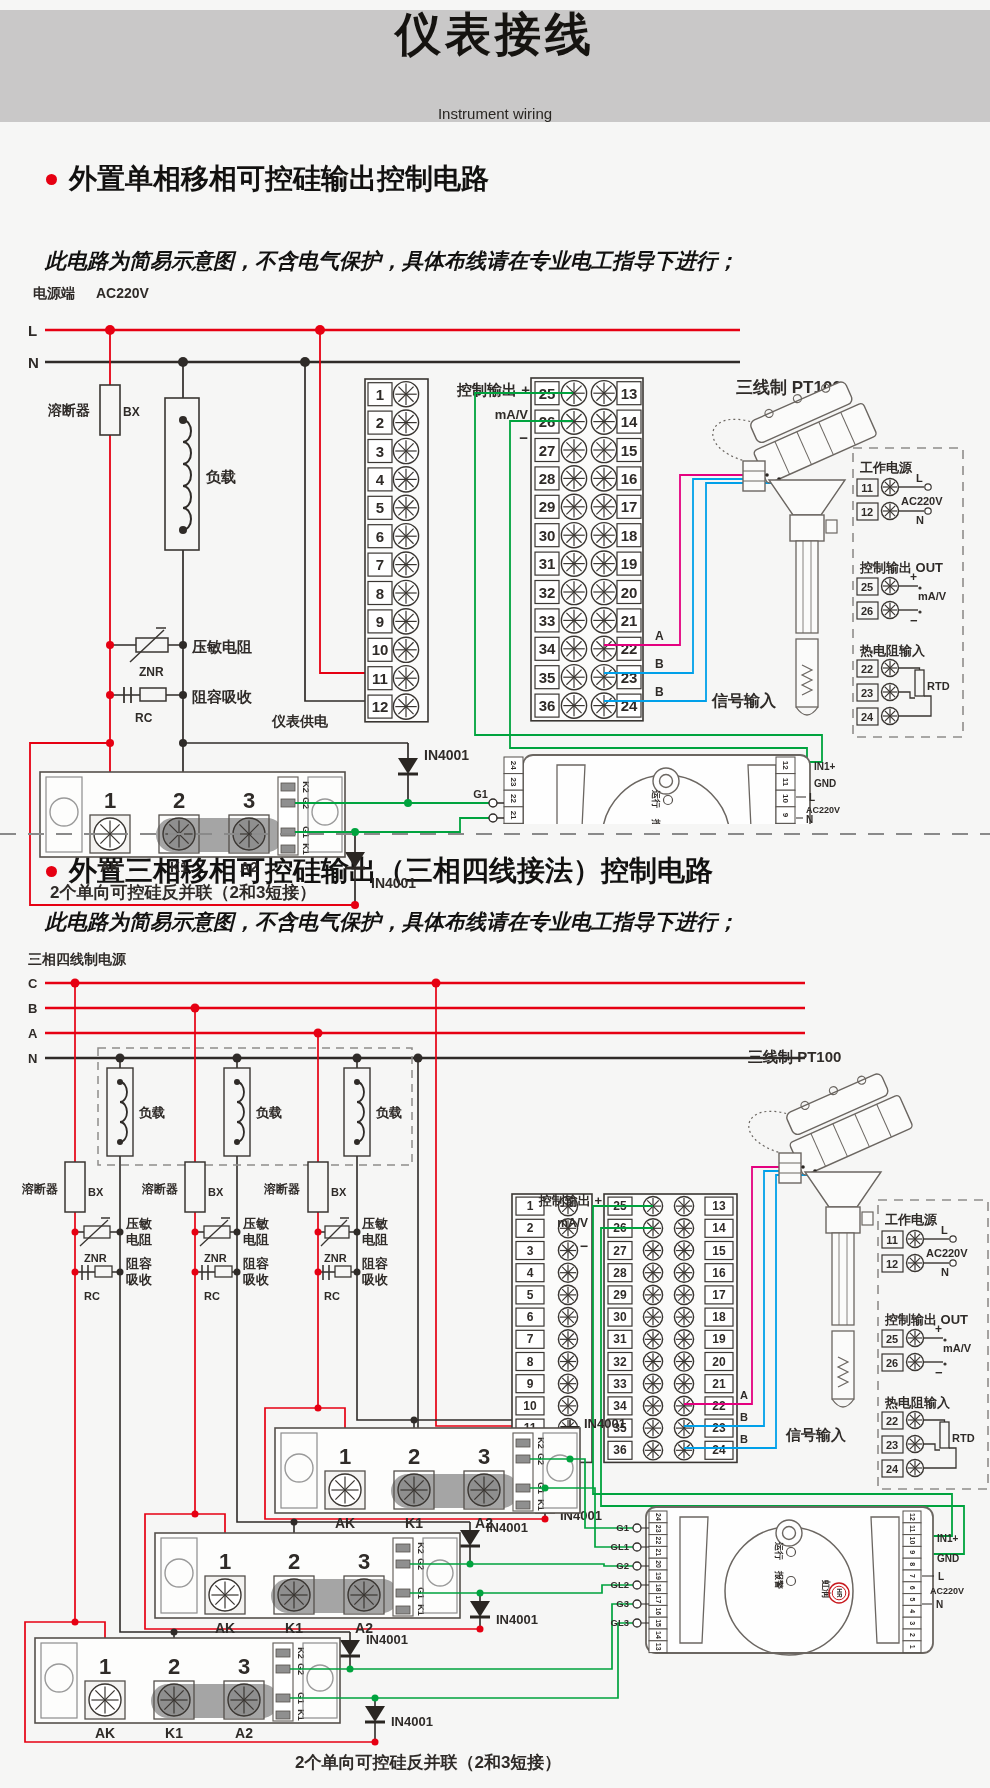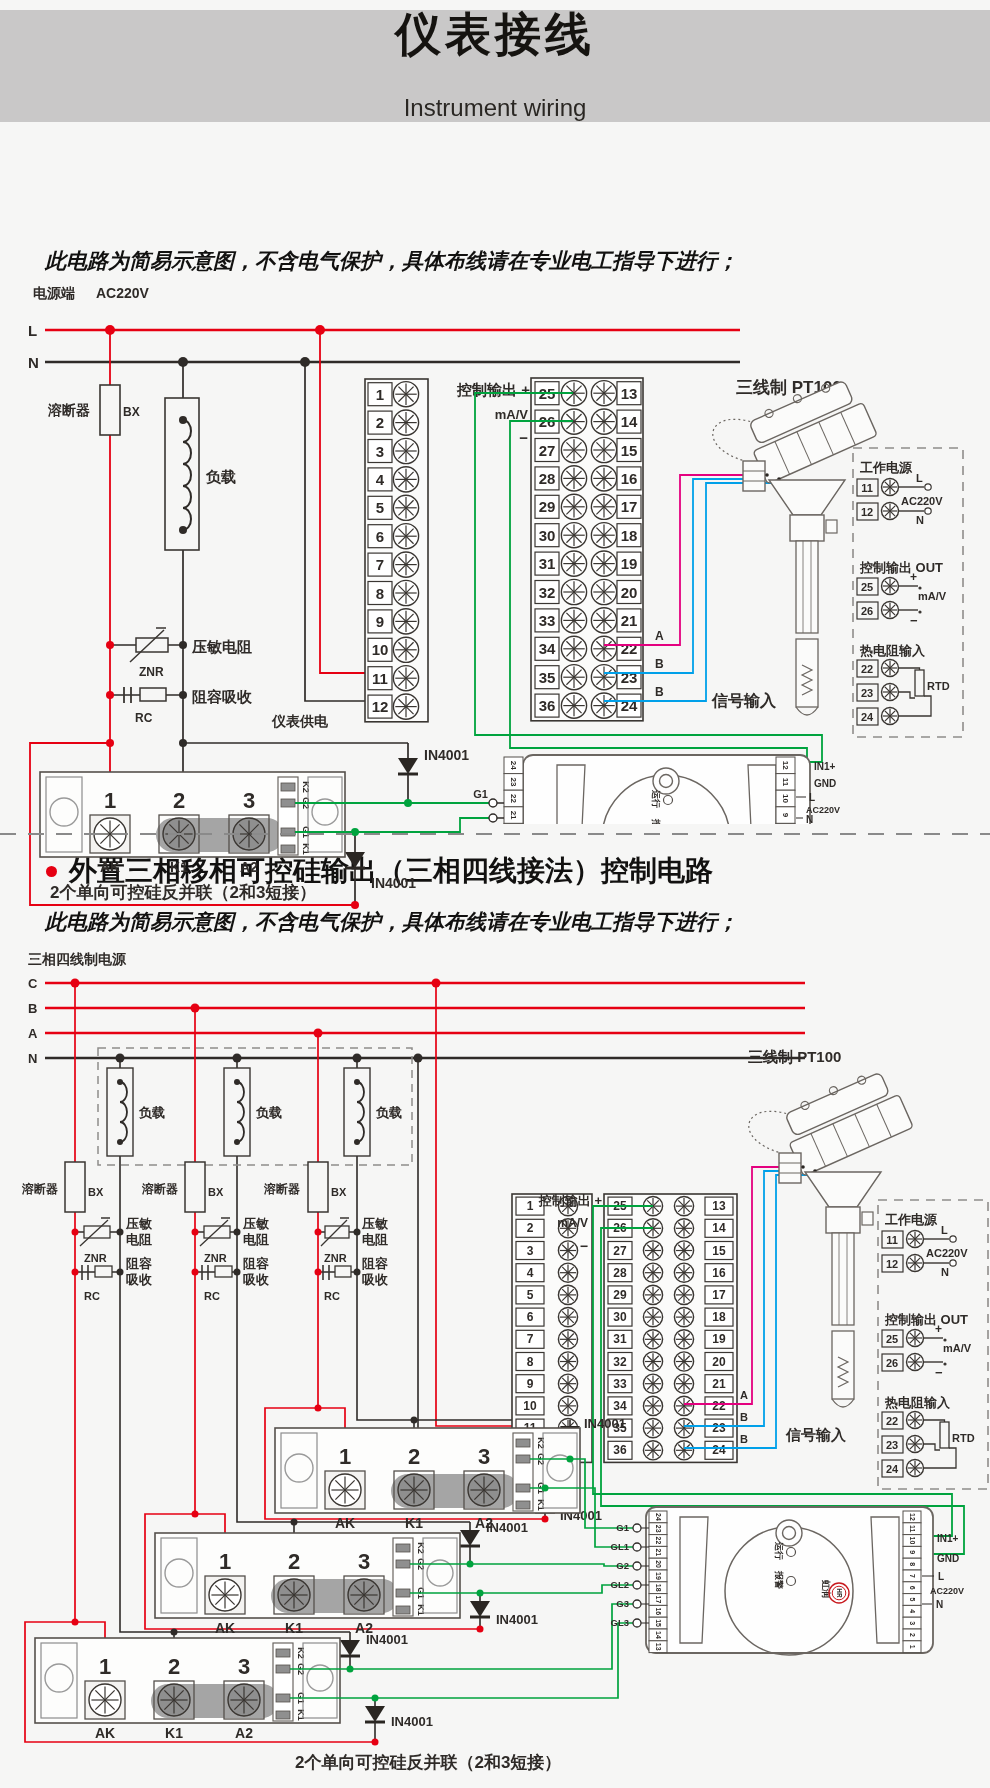--- a/index.html
+++ b/index.html
@@ -1,37 +1,41 @@
 <!DOCTYPE html>
 <html><head>
 <meta charset="utf-8">
 <style>
   html,body{margin:0;padding:0;background:#fff;}
   #stage{position:relative;width:990px;height:1788px;background:#f6f6f5;overflow:hidden;
          font-family:"Liberation Sans",sans-serif;color:#1d1a17;}
   .band{position:absolute;left:0;top:10px;width:990px;height:112px;background:#c9c8c8;
         display:flex;flex-direction:column;align-items:center;justify-content:space-between;}
   .band .t{font-size:46px;font-weight:700;color:#151310;letter-spacing:4px;line-height:1.05;}
-  .band .s{font-size:24px;color:#2a2723;margin-top:-2px;}
+  .band .s{font-size:15px;color:#2a2723;margin-top:-2px;}
   .sec-head{position:absolute;left:46px;display:flex;align-items:center;font-size:28px;font-weight:700;color:#121110;}
   .sec-head .dot{width:11px;height:11px;border-radius:50%;background:#e60012;margin-right:12px;flex:0 0 auto;}
   .sec-note{position:absolute;left:45px;font-size:21px;font-weight:700;color:#121110;font-style:italic;}
   svg text{font-family:"Liberation Sans",sans-serif;fill:#2f2b28;}
   svg{position:absolute;left:0;top:0;}
 </style>
 </head>
 <body>
 
 <div id="stage">
 
   <div class="band">
     <div class="t">仪表接线</div>
     <div class="s">Instrument wiring</div>
   </div>
 
+  <div class="sec-head" style="top:160px;">
+    <span class="dot"></span>
+    <span>外置单相移相可控硅输出控制电路</span>
+  </div>
   <div class="sec-note" style="top:247px;">此电路为简易示意图，不含电气保护，具体布线请在专业电工指导下进行；</div>
 
   <div class="sec-head" style="top:852px;">
     <span class="dot"></span>
     <span>外置三相移相可控硅输出（三相四线接法）控制电路</span>
   </div>
   <div class="sec-note" style="top:908px;">此电路为简易示意图，不含电气保护，具体布线请在专业电工指导下进行；</div>
 
 <svg id="dia" width="990" height="1788" viewBox="0 0 990 1788">
 <defs>

